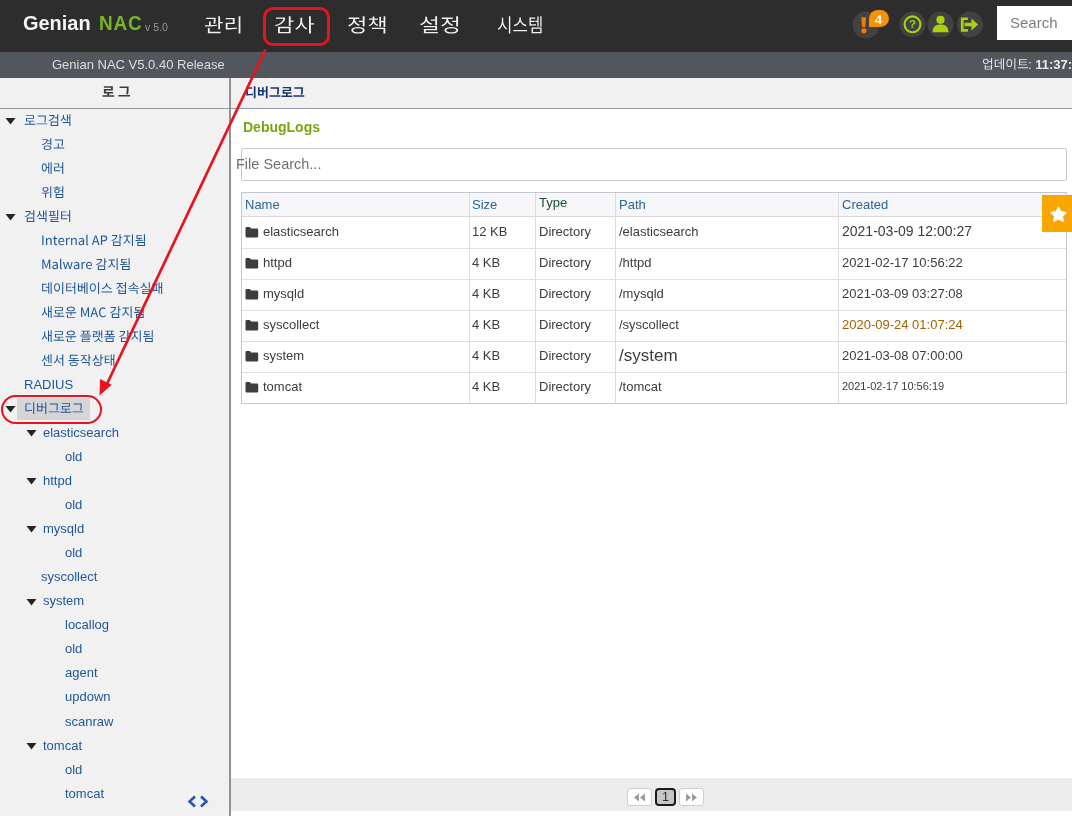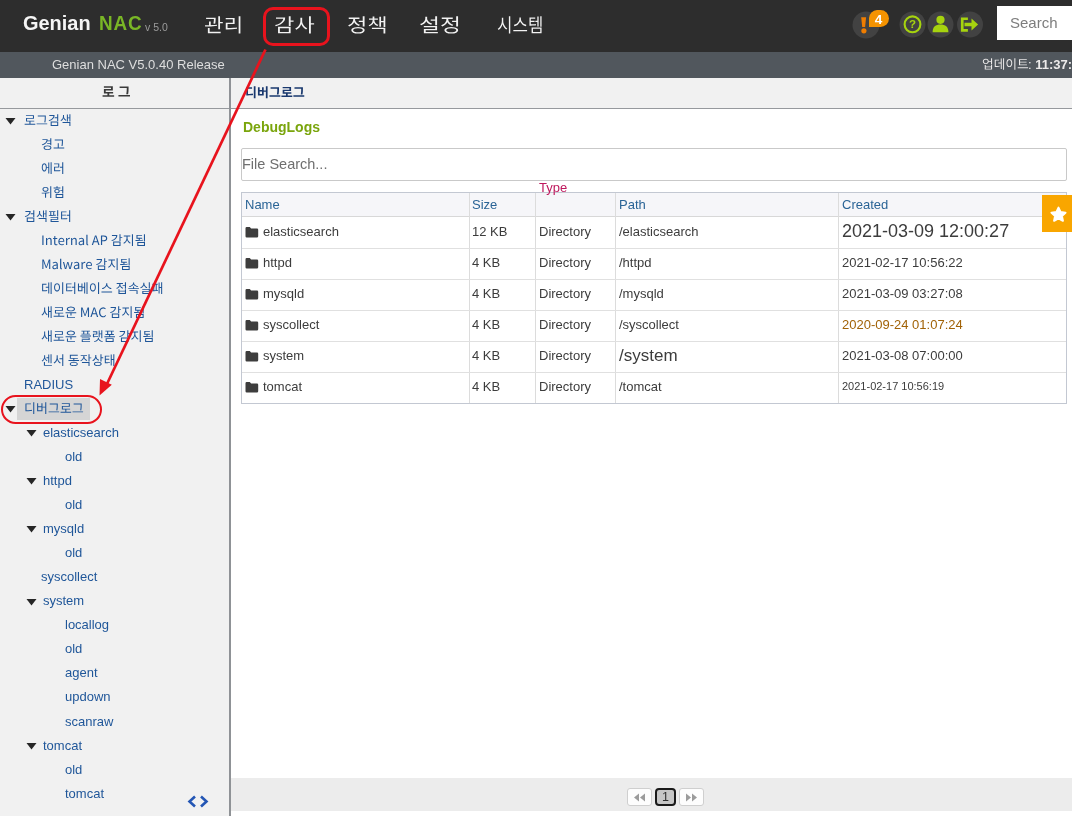--- a/index.html
+++ b/index.html
@@ -141,40 +141,40 @@
 <svg class="abs" style="left:186px;top:795px" width="24" height="13" viewBox="0 0 24 13">
 <path d="M9 1.5 L3.5 6.5 L9 11.5" fill="none" stroke="#2456b4" stroke-width="2.6"></path>
 <path d="M15 1.5 L20.5 6.5 L15 11.5" fill="none" stroke="#2456b4" stroke-width="2.6"></path>
 </svg>
 <svg class="abs" style="left:0;top:0;pointer-events:none" width="1072" height="816" viewBox="0 0 1072 816">
 <line x1="265.5" y1="49.5" x2="106" y2="386" stroke="#e8131d" stroke-width="2.7"></line>
 <polygon points="99.5,395.5 100.0,379.1 111.8,384.7" fill="#e8131d"></polygon>
 </svg>
 <div class="abs" style="left:243px;top:120px;font-size:14px;font-weight:bold;color:#7aa50c;line-height:14px">DebugLogs</div>
 <div class="abs" style="left:241px;top:148px;width:826px;height:33px;border:1px solid #c9c9c9;border-radius:2px;background:#fff"></div>
-<div class="abs" style="left:242px;top:148px;height:18px;line-height:33px;font-size:14.5px;color:#6f6f6f">File Search...</div>
+<div class="abs" style="left:236px;top:148px;height:18px;line-height:33px;font-size:14.5px;color:#6f6f6f">File Search...</div>
 <div class="abs" style="left:241px;top:191.5px;width:826px;height:212px;border:1px solid #c3c8d2;background:#fff"></div>
 <div class="abs" style="left:242px;top:192.5px;width:824px;height:24px;background:#f6f6f9;border-bottom:1px solid #d8d8d8"></div>
 <div class="abs" style="left:469px;top:192.5px;width:1px;height:210px;background:#dcdcdc"></div>
 <div class="abs" style="left:535px;top:192.5px;width:1px;height:210px;background:#dcdcdc"></div>
 <div class="abs" style="left:615px;top:192.5px;width:1px;height:210px;background:#dcdcdc"></div>
 <div class="abs" style="left:838px;top:192.5px;width:1px;height:210px;background:#dcdcdc"></div>
 <div class="abs" style="left:245px;top:192.5px;height:24px;line-height:24px;font-size:13px;color:#2a6496">Name</div>
 <div class="abs" style="left:472px;top:192.5px;height:24px;line-height:24px;font-size:13px;color:#2a6496">Size</div>
-<div class="abs" style="left:539px;top:176px;height:24px;line-height:24px;font-size:13px;color:#be185d">Type</div>
+<div class="abs" style="left:539px;top:191px;height:24px;line-height:24px;font-size:13px;color:#14532d">Type</div>
 <div class="abs" style="left:619px;top:192.5px;height:24px;line-height:24px;font-size:13px;color:#2a6496">Path</div>
 <div class="abs" style="left:842px;top:192.5px;height:24px;line-height:24px;font-size:13px;color:#2a6496">Created</div>
 <svg class="abs" style="left:245.0px;top:226.0px" width="14" height="12" viewBox="0 0 14 12">
     <path d="M0.5 2.2 a1.2 1.2 0 0 1 1.2 -1.2 h3.1 l1.3 1.5 h5.9 a1.2 1.2 0 0 1 1.2 1.2 v6.6 a1.2 1.2 0 0 1 -1.2 1.2 h-10.3 a1.2 1.2 0 0 1 -1.2 -1.2 z" fill="#3d3d3d"></path>
   </svg>
 <div class="abs" style="left:263px;top:222.3px;font-size:13px;line-height:19px;color:#3c3c3c;white-space:nowrap">elasticsearch</div>
 <div class="abs" style="left:472px;top:222.3px;font-size:13px;line-height:19px;color:#3c3c3c;white-space:nowrap">12 KB</div>
 <div class="abs" style="left:539px;top:222.3px;font-size:13px;line-height:19px;color:#3c3c3c;white-space:nowrap">Directory</div>
 <div class="abs" style="left:619px;top:222.3px;font-size:13px;line-height:19px;color:#3c3c3c;white-space:nowrap">/elasticsearch</div>
-<div class="abs" style="left:842px;top:222.3px;font-size:18px;line-height:19px;color:#3c3c3c;white-space:nowrap">2021-03-09 12:00:27</div>
+<div class="abs" style="left:842px;top:222.3px;font-size:14px;line-height:19px;color:#3c3c3c;white-space:nowrap">2021-03-09 12:00:27</div>
 <div class="abs" style="left:242px;top:247.5px;width:824px;height:1px;background:#e0e0e0"></div>
 <svg class="abs" style="left:245.0px;top:257.0px" width="14" height="12" viewBox="0 0 14 12">
     <path d="M0.5 2.2 a1.2 1.2 0 0 1 1.2 -1.2 h3.1 l1.3 1.5 h5.9 a1.2 1.2 0 0 1 1.2 1.2 v6.6 a1.2 1.2 0 0 1 -1.2 1.2 h-10.3 a1.2 1.2 0 0 1 -1.2 -1.2 z" fill="#3d3d3d"></path>
   </svg>
 <div class="abs" style="left:263px;top:253.3px;font-size:13px;line-height:19px;color:#3c3c3c;white-space:nowrap">httpd</div>
 <div class="abs" style="left:472px;top:253.3px;font-size:13px;line-height:19px;color:#3c3c3c;white-space:nowrap">4 KB</div>
 <div class="abs" style="left:539px;top:253.3px;font-size:13px;line-height:19px;color:#3c3c3c;white-space:nowrap">Directory</div>
 <div class="abs" style="left:619px;top:253.3px;font-size:13px;line-height:19px;color:#3c3c3c;white-space:nowrap">/httpd</div>
 <div class="abs" style="left:842px;top:253.3px;font-size:13px;line-height:19px;color:#3c3c3c;white-space:nowrap">2021-02-17 10:56:22</div>
 <div class="abs" style="left:242px;top:278.5px;width:824px;height:1px;background:#e0e0e0"></div>

